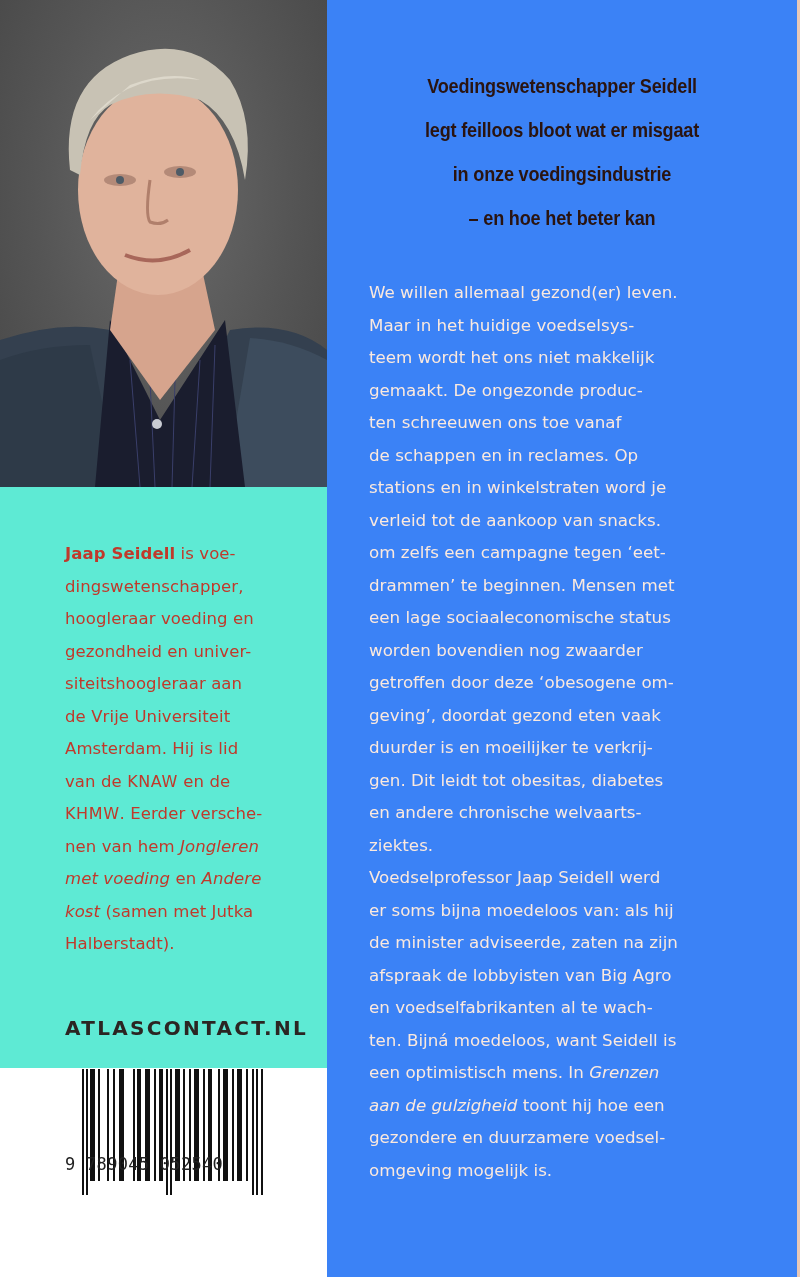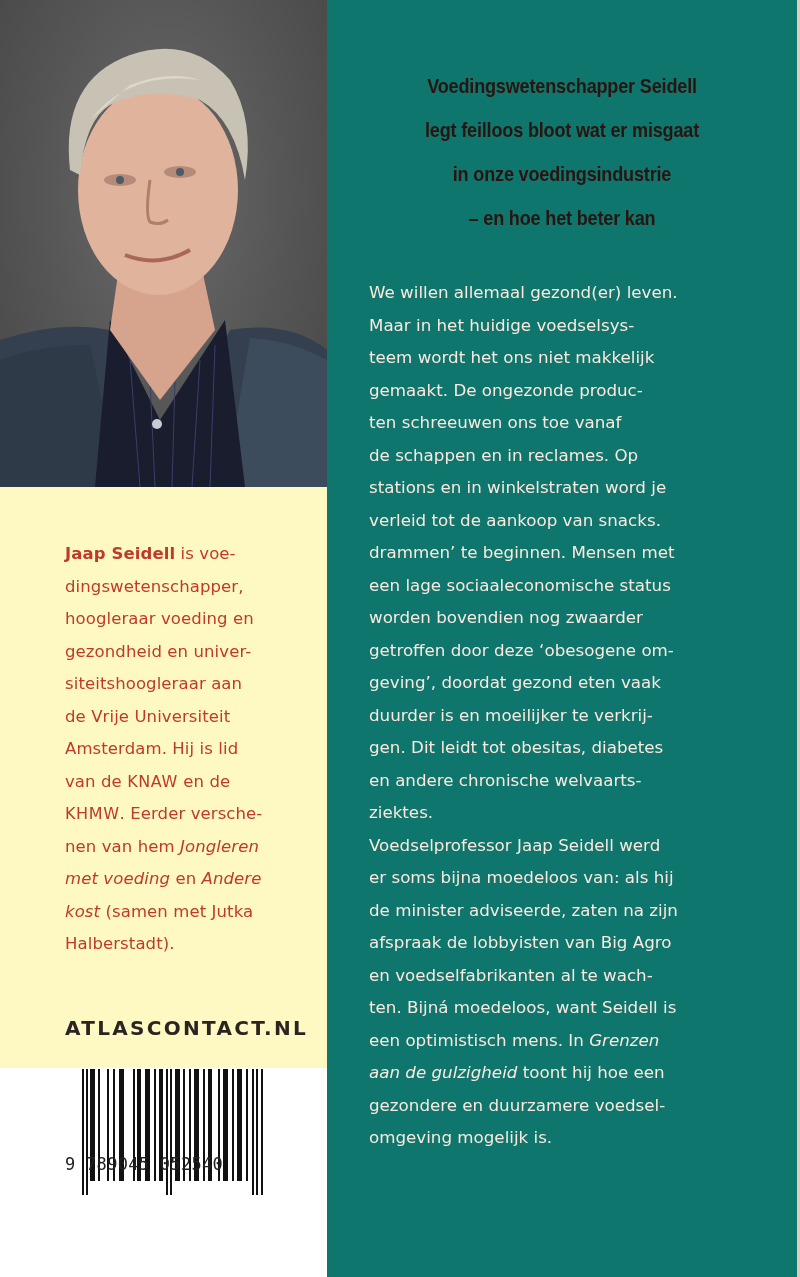--- a/index.html
+++ b/index.html
@@ -1,28 +1,28 @@
 <!DOCTYPE html>
 <html><head>
 <meta charset="utf-8">
 <style>
   html, body { margin: 0; padding: 0; }
   body { width: 800px; height: 1277px; position: relative; overflow: hidden; background: #f7f4ef; font-family: "DejaVu Sans", sans-serif; }
-  .left { position: absolute; left: 0; top: 0; width: 327px; height: 1277px; background: #fef9c3; }
+  .left { position: absolute; left: 0; top: 0; width: 327px; height: 1277px; background: #5eead4; }
   .photo { position: absolute; left: 0; top: 0; width: 327px; height: 487px; overflow: hidden;
            background: radial-gradient(ellipse at 50% 40%, #6a6a6a 0%, #555 55%, #464646 100%); }
   .bio { position: absolute; left: 65px; top: 538px; width: 250px; color: #c0392b; font-size: 16.5px; line-height: 32.5px; letter-spacing: 0.1px; }
   .bio b { font-weight: 700; }
   .bio i { font-style: italic; }
   .bio .sc { font-size: 16px; letter-spacing: 0.6px; }
   .website { position: absolute; left: 65px; top: 1016px; font-size: 20px; font-weight: 700; letter-spacing: 2.3px; color: #2b2522; }
   .barcode-area { position: absolute; left: 0; top: 1068px; width: 327px; height: 209px; background: #ffffff; }
   .barcode { position: absolute; left: 82px; top: 1069px; width: 182px; height: 126px; }
   .ean { position: absolute; left: 65px; top: 1154px; font-family: "DejaVu Sans Mono", monospace; font-size: 17px; color: #222; letter-spacing: 0.3px; }
-  .right { position: absolute; left: 327px; top: 0; width: 470px; height: 1277px; background: #0f766e; }
+  .right { position: absolute; left: 327px; top: 0; width: 470px; height: 1277px; background: #3b82f6; }
   .edge { position: absolute; left: 797px; top: 0; width: 3px; height: 1277px; background: #e9c8b6; }
   .tagline { position: absolute; left: 0; top: 64px; width: 470px; text-align: center; color: #2a1410; font-family: "Liberation Sans", sans-serif; font-weight: 700; font-size: 21px; line-height: 44px; transform: scaleX(0.86); transform-origin: 235px 0; letter-spacing: -0.2px; }
   .body { position: absolute; left: 42px; top: 276px; width: 400px; color: #fbe9de; font-size: 16.7px; line-height: 32.5px; }
   .body i { font-style: italic; }
   .line { display: block; white-space: nowrap; }
 </style>
 </head>
 <body>
 
 <div class="left">
@@ -122,20 +122,21 @@
 
   <div class="body">
     <span class="line">We willen allemaal gezond(er) leven.</span>
     <span class="line">Maar in het huidige voedselsys-</span>
     <span class="line">teem wordt het ons niet makkelijk</span>
     <span class="line">gemaakt. De ongezonde produc-</span>
     <span class="line">ten schreeuwen ons toe vanaf</span>
     <span class="line">de schappen en in reclames. Op</span>
     <span class="line">stations en in winkelstraten word je</span>
     <span class="line">verleid tot de aankoop van snacks.</span>
+    <span class="line">om zelfs een campagne tegen ‘eet-</span>
     <span class="line">drammen’ te beginnen. Mensen met</span>
     <span class="line">een lage sociaaleconomische status</span>
     <span class="line">worden bovendien nog zwaarder</span>
     <span class="line">getroffen door deze ‘obesogene om-</span>
     <span class="line">geving’, doordat gezond eten vaak</span>
     <span class="line">duurder is en moeilijker te verkrij-</span>
     <span class="line">gen. Dit leidt tot obesitas, diabetes</span>
     <span class="line">en andere chronische welvaarts-</span>
     <span class="line">ziektes.</span>
     <span class="line">Voedselprofessor Jaap Seidell werd</span>

